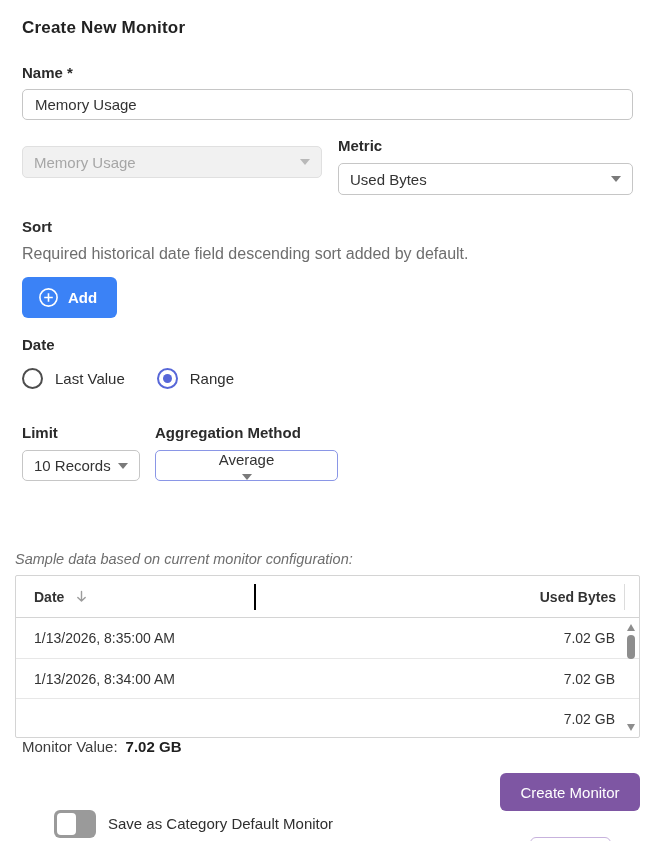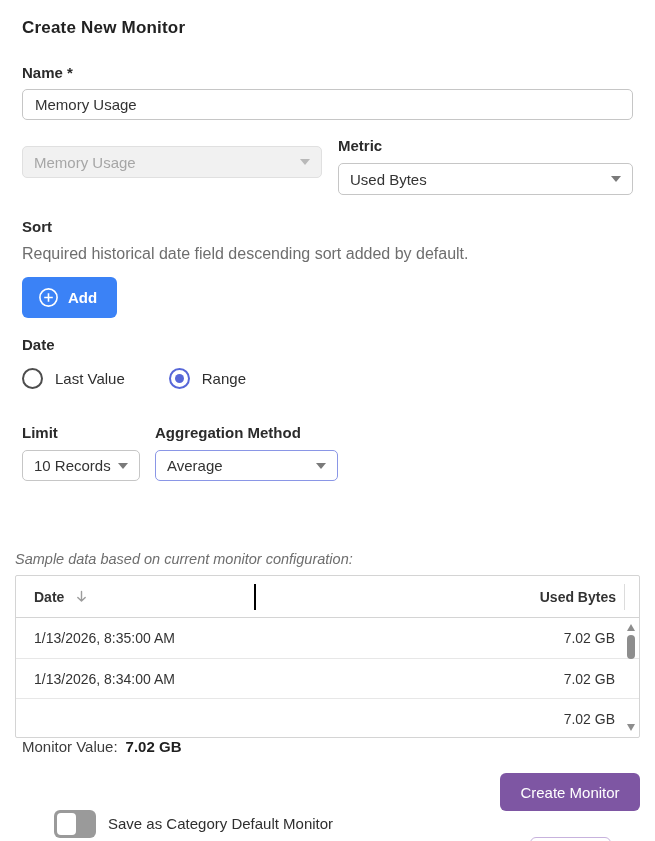--- a/index.html
+++ b/index.html
@@ -17,35 +17,35 @@
     font-size:15px; color:#333; padding:0 12px; outline:none; font-family:inherit; background:#fff; }
 
   .two-col { display:flex; margin-top:17px; }
   .col-source { width:300px; }
   .col-metric { margin-left:16px; flex:1; }
 
   .select { margin-top:9px; height:32px; border:1px solid #c6c6c6; border-radius:5px; background:#fff;
     display:flex; align-items:center; justify-content:space-between; padding:0 11px; font-size:15px; color:#333;
     cursor:pointer; }
   .select.disabled { background:#f1f1f1; border-color:#e0e0e0; color:#a6a6a6; cursor:default; }
-  .select.focused { border-color:#8a96e6; }
+  .select.focused { border-color:#8a96e6;flex-direction:column; }
 
   .chevron { width:0; height:0; border-left:5px solid transparent; border-right:5px solid transparent;
     border-top:6px solid #7a7a7a; }
   .chevron.muted { border-top-color:#b9b9b9; }
 
   .sort-label { margin-top:23px; }
   .helper { margin-top:10px; font-size:16px; color:#6e6e6e; }
 
   .add-btn { margin-top:14px; display:inline-flex; align-items:center; gap:9px; background:#3b82f6;
     border:none; border-radius:6px; color:#fff; font-size:15px; font-weight:700; padding:0 20px 0 16px;
     height:41px; cursor:pointer; font-family:inherit; }
 
   .type-label { margin-top:18px; }
-  .radio-row { margin-top:15px; display:flex; align-items:center;gap:12px; }
+  .radio-row { margin-top:15px; display:flex; align-items:center; }
   .radio-opt { display:flex; align-items:center; cursor:pointer; }
   .radio-opt + .radio-opt { margin-left:32px; }
   .radio { width:21px; height:21px; border-radius:50%; border:2.5px solid #4d4d4d; background:#fff;
     display:flex; align-items:center; justify-content:center; }
   .radio.selected { border-color:#5767d8; }
   .radio.selected::after { content:""; width:9px; height:9px; border-radius:50%; background:#5767d8; }
   .radio-text { margin-left:12px; font-size:15px; color:#2f2f2f; }
 
   .limit-row { margin-top:35px; display:flex; }
   .limit-col { width:133px; }

